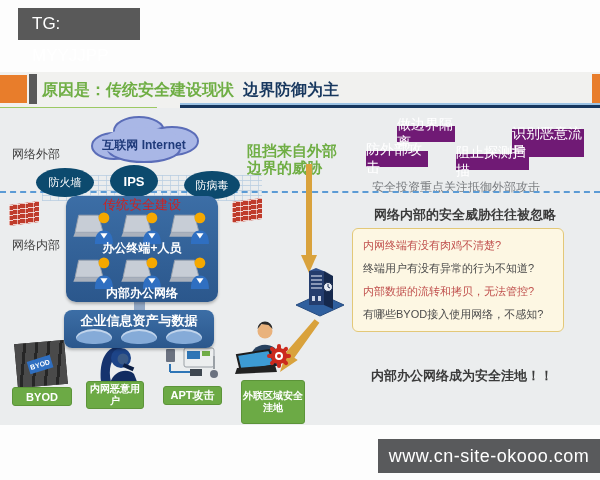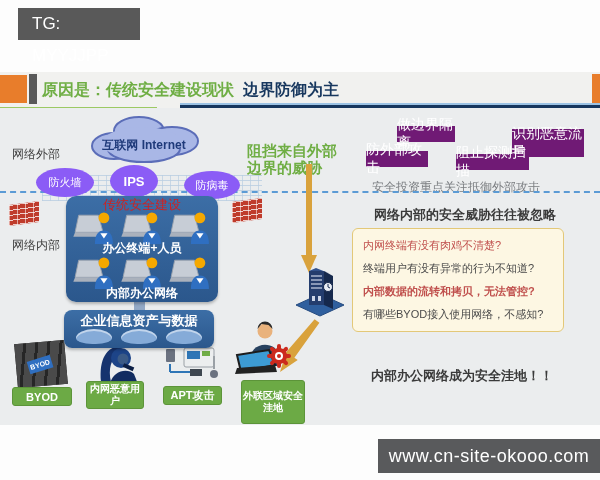--- a/index.html
+++ b/index.html
@@ -32,21 +32,21 @@
 
   
   .cloud{left:84px;top:113px;width:120px;height:52px}
   .cloud-label{left:90px;top:137px;width:108px;text-align:center;font-size:12px;font-weight:bold;color:#1f3a7a;z-index:3}
 
   
   .texture{left:42px;top:175px;width:220px;height:26px;opacity:.5;z-index:0;
     background-image:repeating-linear-gradient(0deg,rgba(137,175,214,.8) 0 1px,transparent 1px 5px),
                      repeating-linear-gradient(90deg,rgba(137,175,214,.7) 0 1px,transparent 1px 8px)}
 
-  .def-ellipse{background:#8b5cf6;color:#fff;border-radius:50%;display:flex;align-items:center;
+  .def-ellipse{background:#0c4a6e;color:#fff;border-radius:50%;display:flex;align-items:center;
     justify-content:center;z-index:3;font-size:11px}
   .def-0{left:36px;top:168px;width:58px;height:29px}
   .def-1{left:110px;top:165px;width:48px;height:32px;font-size:13px;font-weight:bold}
   .def-2{left:184px;top:171px;width:56px;height:28px}
 
   .dashed-line{left:0;top:191px;width:600px;height:0;border-top:2px dashed #5b9bd5;z-index:1}
 
   .brick{width:30px;height:21px;background-color:#bf3b2b;z-index:2;
     background-image:repeating-linear-gradient(0deg,rgba(255,255,255,.75) 0 1px,transparent 1px 5px),
                      repeating-linear-gradient(90deg,rgba(255,255,255,.55) 0 1px,transparent 1px 8px)}
@@ -104,21 +104,21 @@
   .chip-1{left:512px;top:129px;width:72px;height:28px}
   .chip-2{left:366px;top:151px;width:62px;height:16px}
   .chip-3{left:456px;top:154px;width:73px;height:16px}
   .investment{left:372px;top:179px;font-size:12px;color:#7a7d80;white-space:nowrap}
   .inner-heading{left:374px;top:206px;font-size:13px;font-weight:bold;color:#3a3a3a;white-space:nowrap}
   .qbox{left:352px;top:228px;width:212px;height:104px;background:#fdf7e3;border:1px solid #e3c878;border-radius:6px;
     padding:9px 10px;display:flex;flex-direction:column;justify-content:space-between;z-index:3}
   .qline{font-size:11px;white-space:nowrap}
   .q-red{color:#c0504d}
   .q-dark{color:#4a4a4a}
-  .q-bold{font-weight:bold}
+  .q-bold{font-weight:normal}
   .conclusion{left:371px;top:367px;font-size:13px;font-weight:bold;color:#3a3a3a;white-space:nowrap}
 
   .watermark{left:378px;top:439px;width:222px;height:34px;background:#595a5c;color:#fff;font-size:18px;
     display:flex;align-items:center;justify-content:center;letter-spacing:.5px}
 </style>
 </head>
 <body>
 
 <div class="canvas">
 

